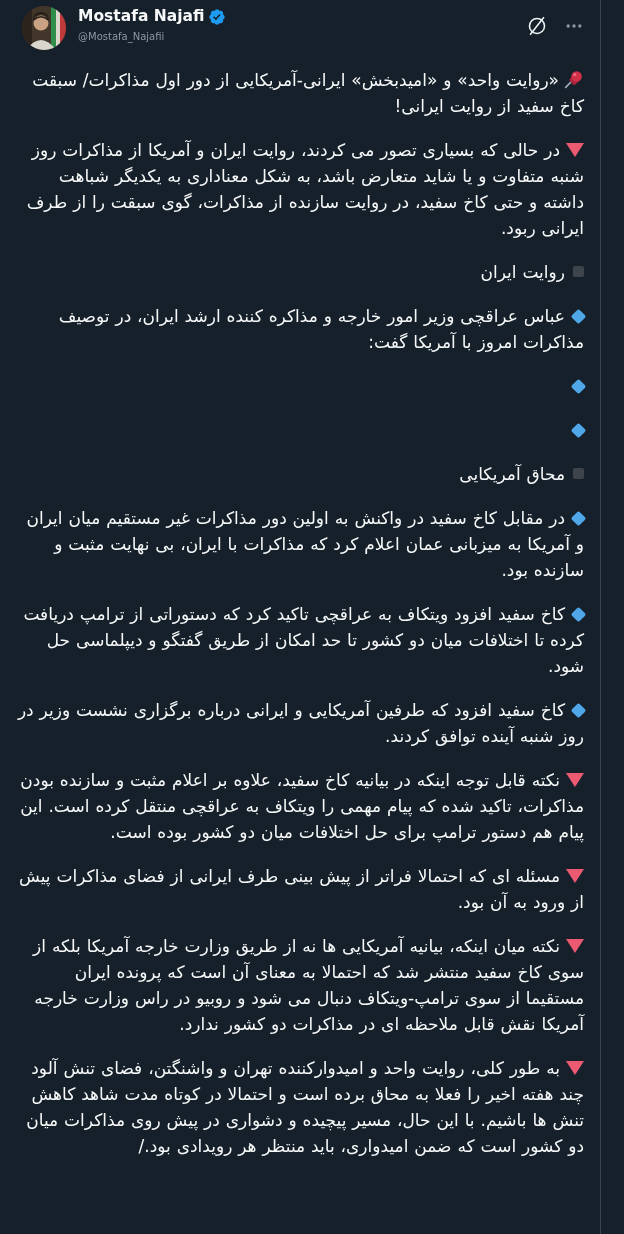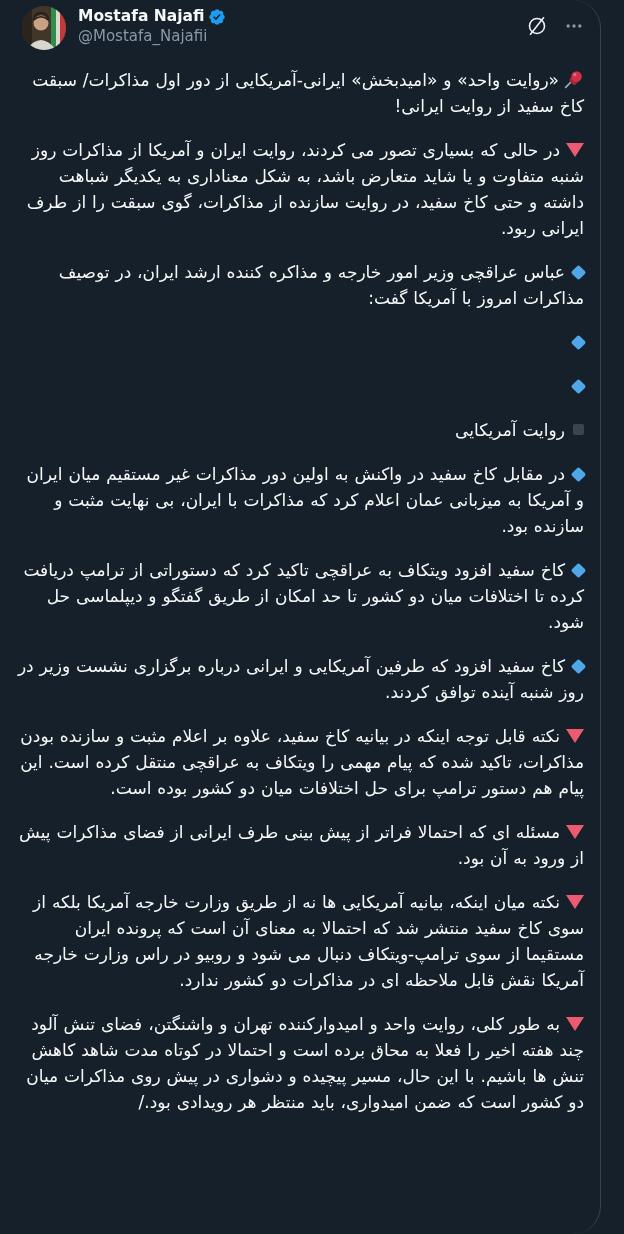--- a/index.html
+++ b/index.html
@@ -6,30 +6,29 @@
   body{
     width:624px;height:1234px;overflow:hidden;
     background:#15202b;
     font-family:"DejaVu Sans",sans-serif;
     -webkit-font-smoothing:antialiased;
   }
   .column{
     position:relative;box-sizing:border-box;
     width:601px;height:1234px;
     border-right:1px solid #38444d;
-    border-radius:28px;
   }
   
   .header{display:flex;align-items:flex-start;padding:6px 16px 0 22px;direction:ltr;}
   .avatar{width:44px;height:44px;border-radius:50%;overflow:hidden;flex:none;cursor:pointer;background:#3a3127;}
   .id-block{margin-left:12px;flex:1;min-width:0;padding-top:1px;}
   .name-row{display:flex;align-items:center;gap:4px;}
   .display-name{color:#f7f9f9;font-weight:700;font-size:15.5px;line-height:19px;cursor:pointer;}
   .badge{width:18px;height:18px;display:inline-block;}
-  .handle{color:#8b98a5;font-size:15px;line-height:19px;margin-top:1px;cursor:pointer;}
+  .handle{color:#8b98a5;font-size:10px;line-height:19px;margin-top:1px;cursor:pointer;}
   .header-actions{display:flex;align-items:center;gap:16px;padding-top:9px;margin-left:auto;}
   .icon-btn{background:none;border:none;padding:0;margin:0;cursor:pointer;display:flex;align-items:center;}
   
   .tweet-body{
     direction:rtl;text-align:right;
     color:#f7f9f9;font-size:17px;line-height:26px;
     padding:17px 16px 0 14px;
     word-spacing:0.5px;
   }
   .para{margin:0 0 18px 0;}
@@ -97,36 +96,39 @@
         <rect x="8" y="9" width="9" height="8" rx="2" transform="rotate(45 12.5 13)" fill="#a8263d"></rect>
         <circle cx="15.5" cy="8.5" r="6" fill="#d22f49"></circle>
         <circle cx="13.5" cy="6.5" r="1.8" fill="#e9677e"></circle>
       </svg><span>«روایت واحد» و «امیدبخش» ایرانی-آمریکایی از دور اول مذاکرات/ سبقت کاخ سفید از روایت ایرانی!</span>
     </p>
 
     <p class="para">
       <span class="bullet b-tri"></span><span>در حالی که بسیاری تصور می کردند، روایت ایران و آمریکا از مذاکرات روز شنبه متفاوت و یا شاید متعارض باشد، به شکل معناداری به یکدیگر شباهت داشته و حتی کاخ سفید، در روایت سازنده از مذاکرات، گوی سبقت را از طرف ایرانی ربود.</span>
     </p>
 
+    <p class="para">
+      <span class="bullet b-sq"></span><span>روایت ایران</span>
+    </p>
 
     <p class="para">
       <span class="bullet b-dia"></span><span>عباس عراقچی وزیر امور خارجه و مذاکره کننده ارشد ایران، در توصیف مذاکرات امروز با آمریکا گفت:</span>
     </p>
 
 
     <p class="para">
       <span class="bullet b-dia"></span>
     </p>
 
     <p class="para">
       <span class="bullet b-dia"></span>
     </p>
 
     <p class="para">
-      <span class="bullet b-sq"></span><span>روایت آمریکایی</span>
+      <span class="bullet b-sq"></span><span>محاق آمریکایی</span>
     </p>
 
     <p class="para">
       <span class="bullet b-dia"></span><span>در مقابل کاخ سفید در واکنش به اولین دور مذاکرات غیر مستقیم میان ایران و آمریکا به میزبانی عمان اعلام کرد که مذاکرات با ایران، بی نهایت مثبت و سازنده بود.</span>
     </p>
 
     <p class="para">
       <span class="bullet b-dia"></span><span>کاخ سفید افزود ویتکاف به عراقچی تاکید کرد که دستوراتی از ترامپ دریافت کرده تا اختلافات میان دو کشور تا حد امکان از طریق گفتگو و دیپلماسی حل شود.</span>
     </p>
 

